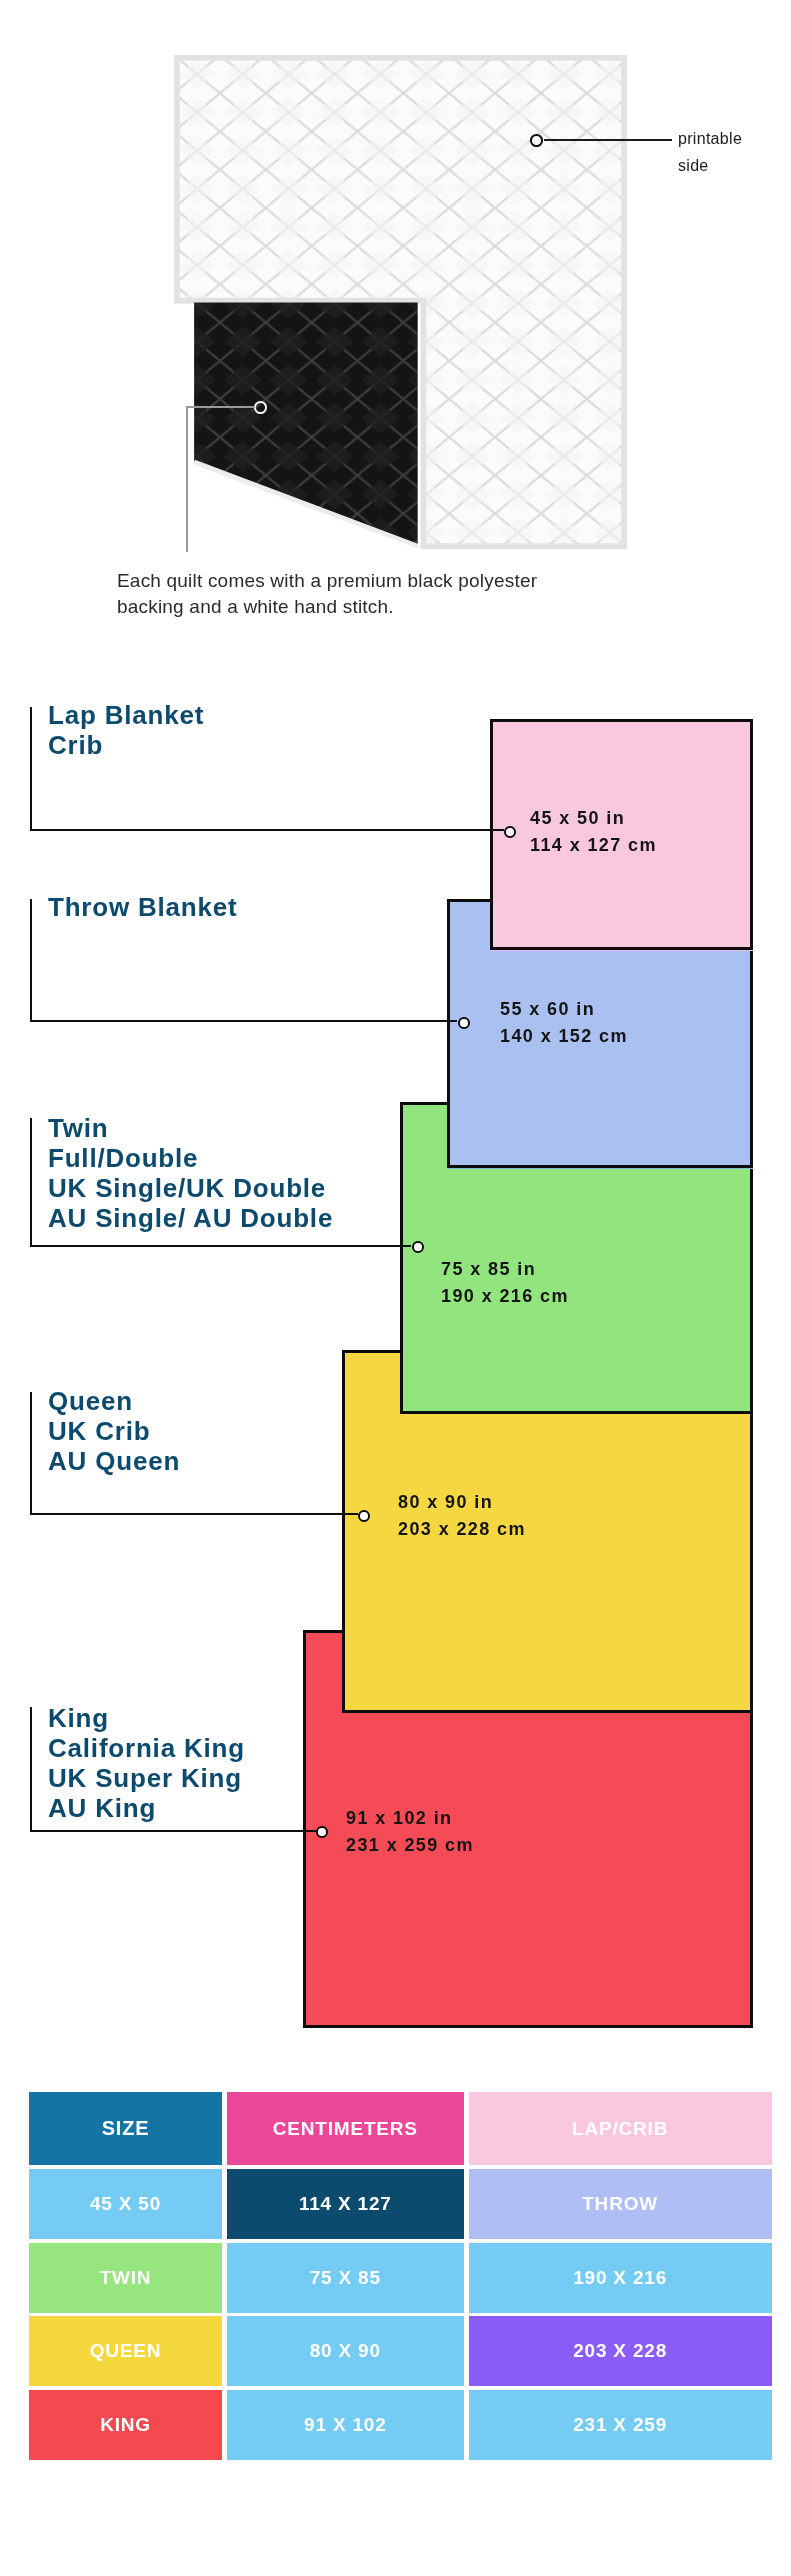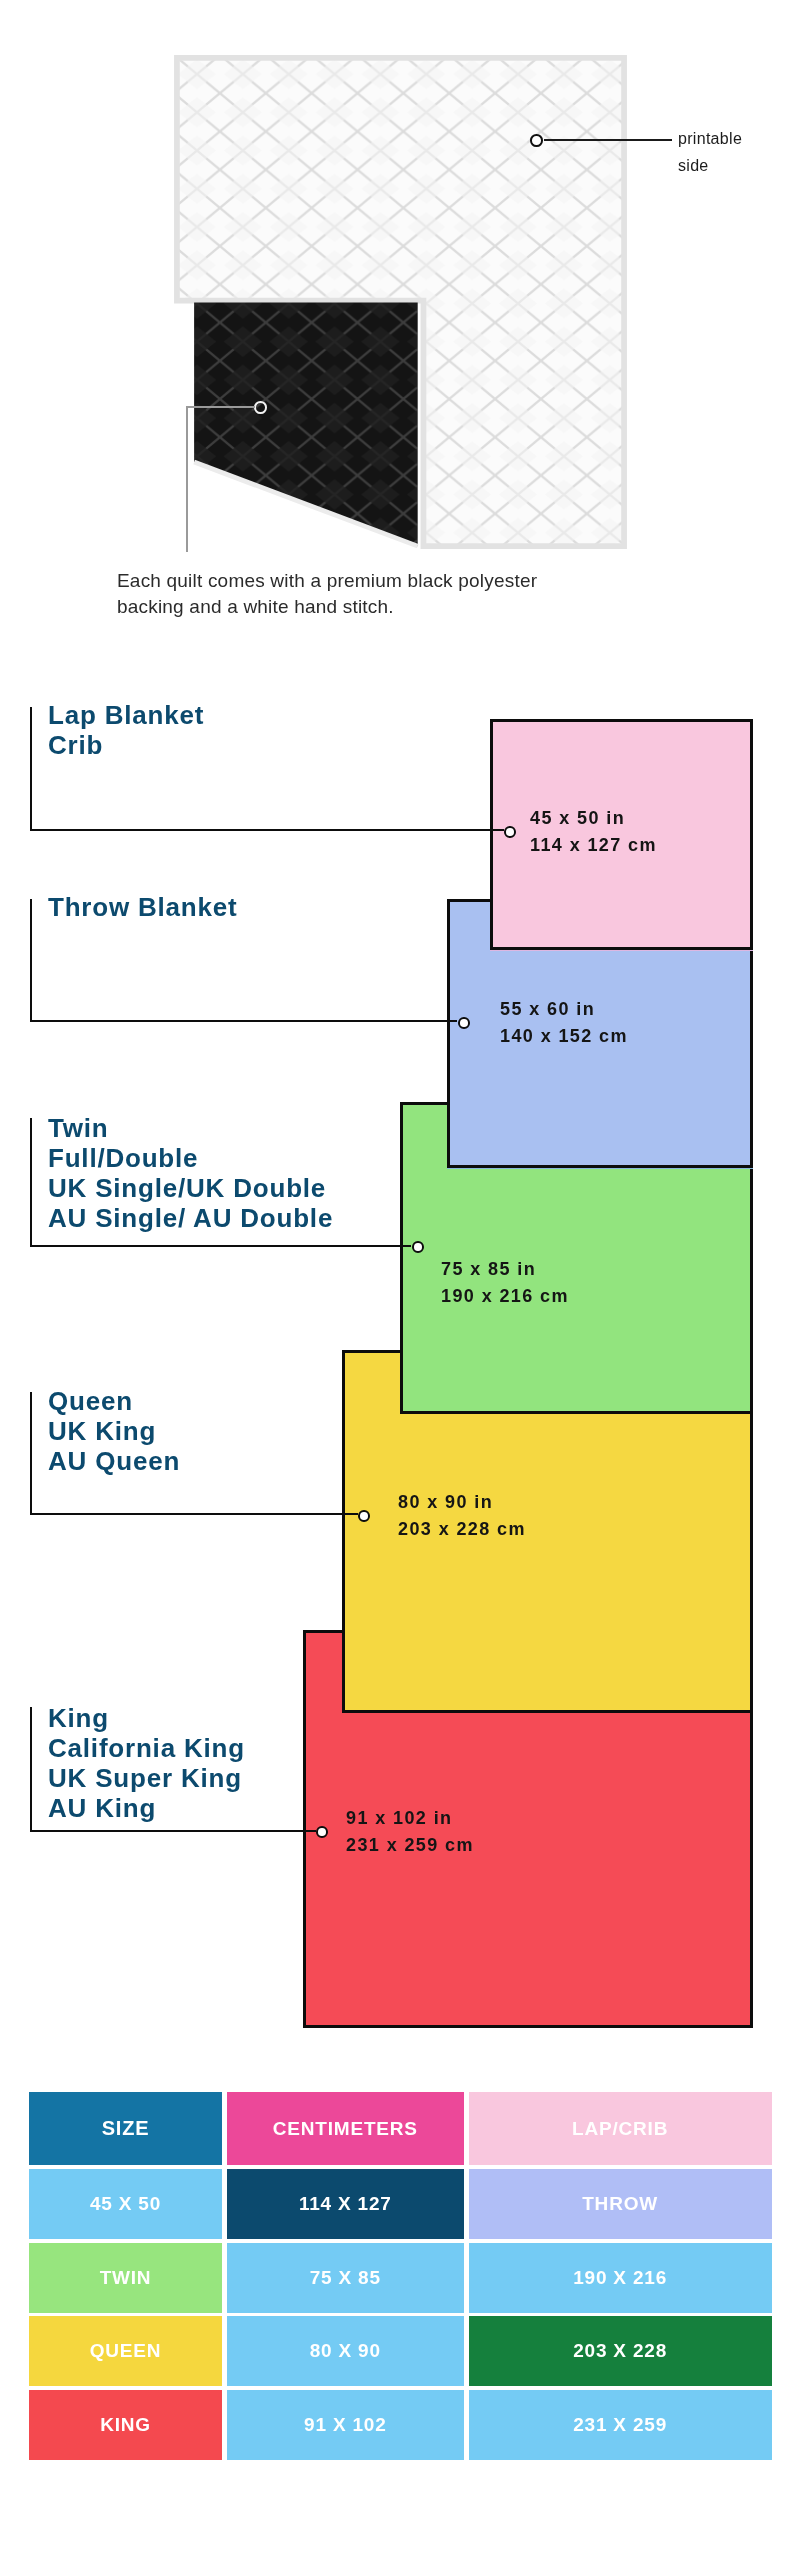--- a/index.html
+++ b/index.html
@@ -128,21 +128,21 @@
     <div>Throw Blanket</div>
   </div>
   <div id="label-twin" class="size-label">
     <div>Twin</div>
     <div>Full/Double</div>
     <div>UK Single/UK Double</div>
     <div>AU Single/ AU Double</div>
   </div>
   <div id="label-queen" class="size-label">
     <div>Queen</div>
-    <div>UK King</div>
+    <div>UK Crib</div>
     <div>AU Queen</div>
   </div>
   <div id="label-king" class="size-label">
     <div>King</div>
     <div>California King</div>
     <div>UK Super King</div>
     <div>AU King</div>
   </div>
 
   <div id="vl-lap" class="dim-line-v"></div>
@@ -192,21 +192,21 @@
     <div class="tcell" style="background-color: #0c4a6e;">114 X 127</div>
 
     <div class="tcell" style="background-color: rgb(176, 190, 246);">THROW</div>
 
     <div class="tcell" style="background-color: rgb(151, 229, 126);">TWIN</div>
     <div class="tcell" style="background-color: rgb(116, 203, 244);">75 X 85</div>
     <div class="tcell" style="background-color: rgb(116, 203, 244);">190 X 216</div>
 
     <div class="tcell" style="background-color: rgb(245, 215, 62);">QUEEN</div>
     <div class="tcell" style="background-color: rgb(116, 203, 244);">80 X 90</div>
-    <div class="tcell" style="background-color: #15803d;">203 X 228</div>
+    <div class="tcell" style="background-color: #8b5cf6;">203 X 228</div>
 
     <div class="tcell" style="background-color: rgb(244, 73, 79);">KING</div>
     <div class="tcell" style="background-color: rgb(116, 203, 244);">91 X 102</div>
     <div class="tcell" style="background-color: rgb(116, 203, 244);">231 X 259</div>
   </div>
 
 </div>
 
 
 </body></html>

